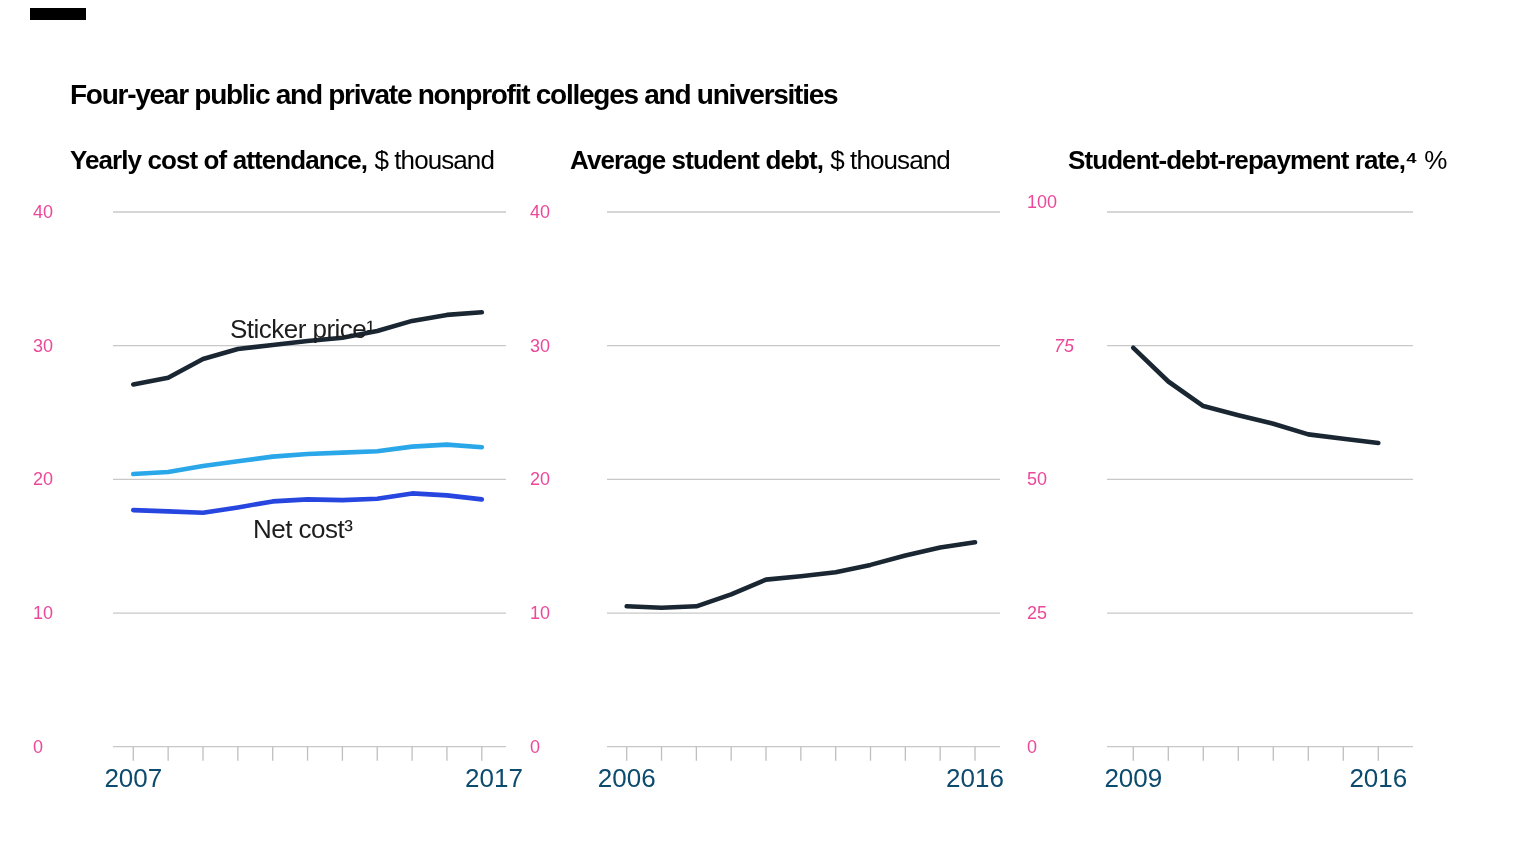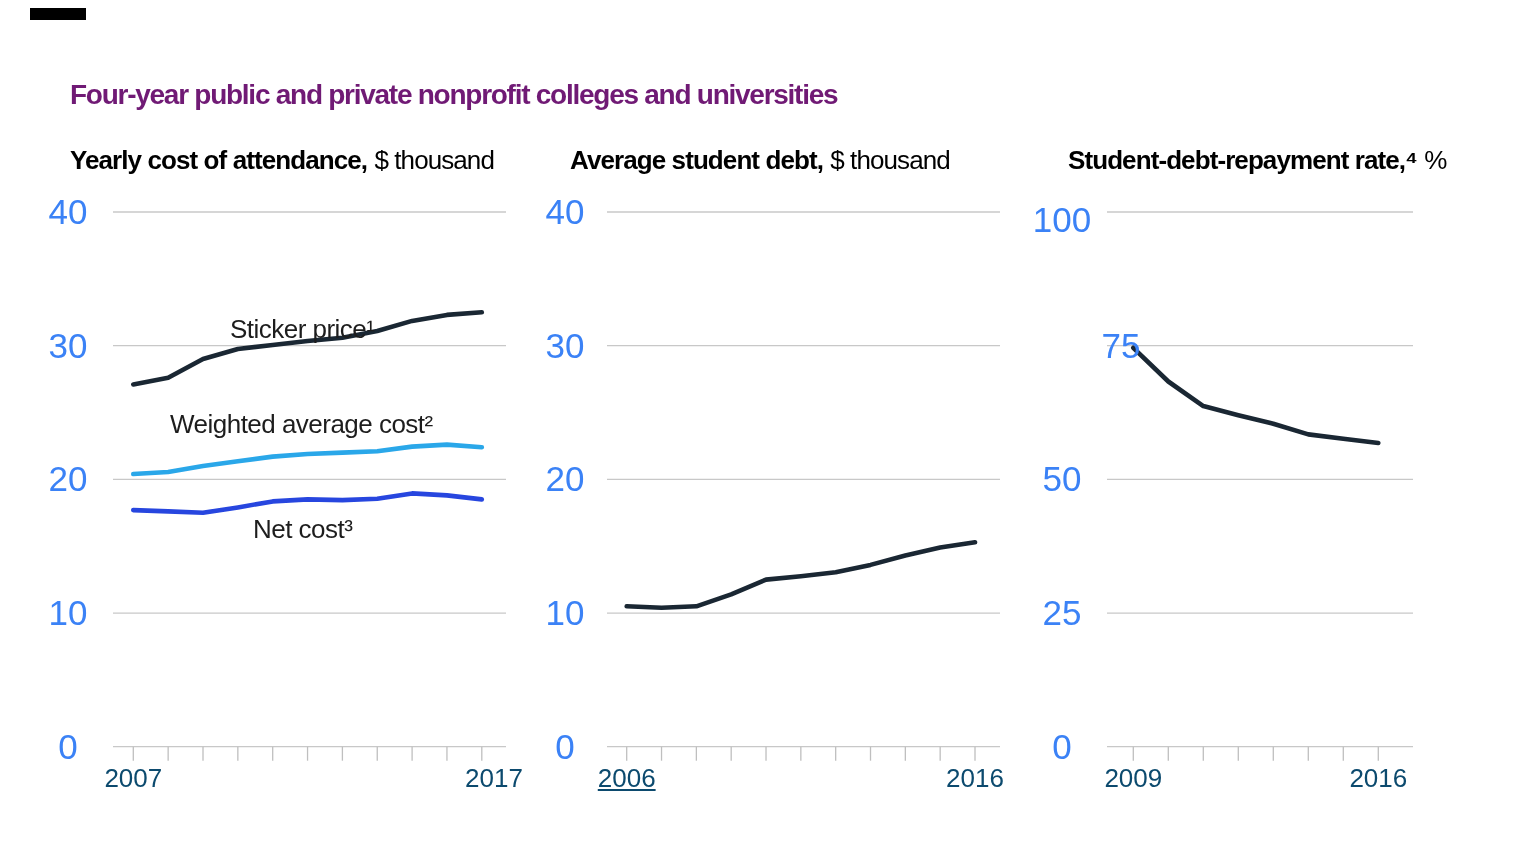--- a/index.html
+++ b/index.html
@@ -4,33 +4,33 @@
 <style>
   html,body{margin:0;padding:0;background:#ffffff;}
   .canvas{
     position:relative;width:1536px;height:864px;background:#ffffff;overflow:hidden;
     font-family:"Liberation Sans","DejaVu Sans",sans-serif;
   }
   .canvas svg{position:absolute;left:0;top:0;}
   .brand-bar{position:absolute;left:30px;top:8px;width:56px;height:12px;background:#000000;}
   .main-title{
     position:absolute;left:70px;top:78px;margin:0;
-    font-size:28px;line-height:34px;font-weight:bold;letter-spacing:-0.045em;color:#701a75;white-space:nowrap;
+    font-size:28px;line-height:34px;font-weight:bold;letter-spacing:-0.045em;color:#000000;white-space:nowrap;
   }
   .chart-title{
     position:absolute;top:144px;font-size:26px;line-height:32px;
     letter-spacing:-0.035em;color:#000000;white-space:nowrap;
   }
   .chart-title .tb{font-weight:bold;}
   .chart-title .tr{font-weight:normal;margin-left:0.28em;}
   .series-label{
     position:absolute;font-size:26px;line-height:28px;letter-spacing:-0.02em;
     color:#1d1d1d;white-space:nowrap;
   }
-  .ytick{position:absolute;width:70px;text-align:center;font-size:35px;line-height:28px;color:#3b82f6;}
+  .ytick{position:absolute;width:70px;text-align:left;font-size:18px;line-height:28px;color:#ec4899;}
   .xtick{position:absolute;width:130px;text-align:center;font-size:26px;line-height:28px;color:#0c4a6e;}
 </style>
 </head>
 <body>
 
 <div class="canvas">
 
   <svg id="plots" width="1536" height="864" viewBox="0 0 1536 864">
       <line x1="113" y1="212" x2="506" y2="212" stroke="#c8c8c8" stroke-width="1.3"></line>
       <line x1="113" y1="345.675" x2="506" y2="345.675" stroke="#c8c8c8" stroke-width="1.3"></line>
@@ -95,38 +95,37 @@
   <div class="chart-title" style="left:570px;">
     <span class="tb">Average student debt,</span><span class="tr">$ thousand</span>
   </div>
 
   <div class="chart-title" style="left:1062px;margin-left:6px;">
     <span class="tb">Student-debt-repayment rate,⁴</span><span class="tr">%</span>
   </div>
 
   <span class="series-label" style="left:230px;top:291px;margin-top:24px;">Sticker price¹</span>
 
-  <span class="series-label" style="left:170px;top:410px;">Weighted average cost²</span>
 
   <span class="series-label" style="left:253px;top:515px;">Net cost³</span>
 
 <span class="ytick" style="left: 33px; top: 198px;">40</span>
     <span class="ytick" style="left: 33px; top: 331.675px;">30</span>
     <span class="ytick" style="left: 33px; top: 465.35px;">20</span>
     <span class="ytick" style="left: 33px; top: 599.025px;">10</span>
     <span class="ytick" style="left: 33px; top: 732.7px;">0</span>
     <span class="xtick" style="left: 68.3px; top: 764px;">2007</span>
     <span class="xtick" style="left: 429px; top: 764px;">2017</span>
     <span class="ytick" style="left: 530px; top: 198px;">40</span>
     <span class="ytick" style="left: 530px; top: 331.675px;">30</span>
     <span class="ytick" style="left: 530px; top: 465.35px;">20</span>
     <span class="ytick" style="left: 530px; top: 599.025px;">10</span>
     <span class="ytick" style="left: 530px; top: 732.7px;">0</span>
-    <span class="xtick" style="left: 561.7px; top: 764px; text-decoration: underline;">2006</span>
+    <span class="xtick" style="left: 561.7px; top: 764px;">2006</span>
     <span class="xtick" style="left: 910px; top: 764px;">2016</span>
-    <span class="ytick" style="left: 1027px; top: 206px;">100</span>
-    <span class="ytick" style="left: 1086px; top: 331.675px;">75</span>
+    <span class="ytick" style="left: 1027px; top: 188px;">100</span>
+    <span class="ytick" style="left: 1054px; top: 331.675px; font-style: italic;">75</span>
     <span class="ytick" style="left: 1027px; top: 465.35px;">50</span>
     <span class="ytick" style="left: 1027px; top: 599.025px;">25</span>
     <span class="ytick" style="left: 1027px; top: 732.7px;">0</span>
     <span class="xtick" style="left: 1068.3px; top: 764px;">2009</span>
     <span class="xtick" style="left: 1313.3px; top: 764px;">2016</span>
   </div>
 
 </body></html>

